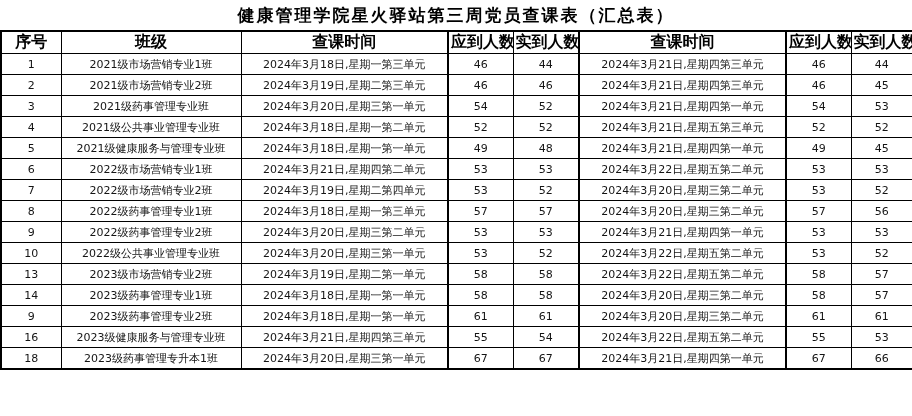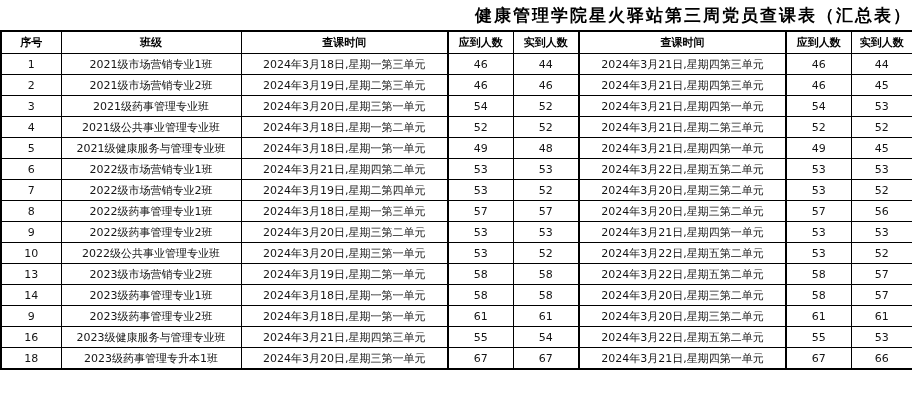--- a/index.html
+++ b/index.html
@@ -2,36 +2,36 @@
 <html><head>
 <meta charset="utf-8">
 <style>
   html,body{margin:0;padding:0;background:#ffffff;}
   body{
     width:912px;height:416px;overflow:hidden;
     font-family:"DejaVu Sans","Liberation Sans",sans-serif;
     color:#111;
   }
   .doc-title{
-    height:30px;line-height:30px;text-align:right;
+    height:30px;line-height:30px;text-align:center;
     font-size:17px;font-weight:bold;letter-spacing:2px;color:#000;
   }
   table.check-table{
     width:912px;border-collapse:collapse;table-layout:fixed;
     border:2px solid #000;
   }
   .check-table th,.check-table td{
     border:1px solid #000;
     text-align:center;vertical-align:middle;
     font-size:11px;padding:0 2px;
     white-space:nowrap;overflow:hidden;
     height:20px;color:#141414;
   }
   .check-table th{
-    font-weight:bold;font-size:11px;height:21px;color:#000;
+    font-weight:bold;font-size:16px;height:21px;color:#000;
   }
   
   .check-table .bl-thick{border-left-width:2px;}
   col.c-no{width:60px;}
   col.c-class{width:180px;}
   col.c-time1{width:207px;}
   col.c-exp1{width:65px;}
   col.c-act1{width:66px;}
   col.c-time2{width:207px;}
   col.c-exp2{width:65px;}
@@ -98,21 +98,21 @@
     <td class="bl-thick">54</td>
     <td>53</td>
   </tr>
 
   <tr>
     <td>4</td>
     <td>2021级公共事业管理专业班</td>
     <td>2024年3月18日,星期一第二单元</td>
     <td class="bl-thick">52</td>
     <td>52</td>
-    <td class="bl-thick">2024年3月21日,星期二第三单元</td>
+    <td class="bl-thick">2024年3月21日,星期五第三单元</td>
     <td class="bl-thick">52</td>
     <td>52</td>
   </tr>
 
   <tr>
     <td>5</td>
     <td>2021级健康服务与管理专业班</td>
     <td>2024年3月18日,星期一第一单元</td>
     <td class="bl-thick">49</td>
     <td>48</td>

